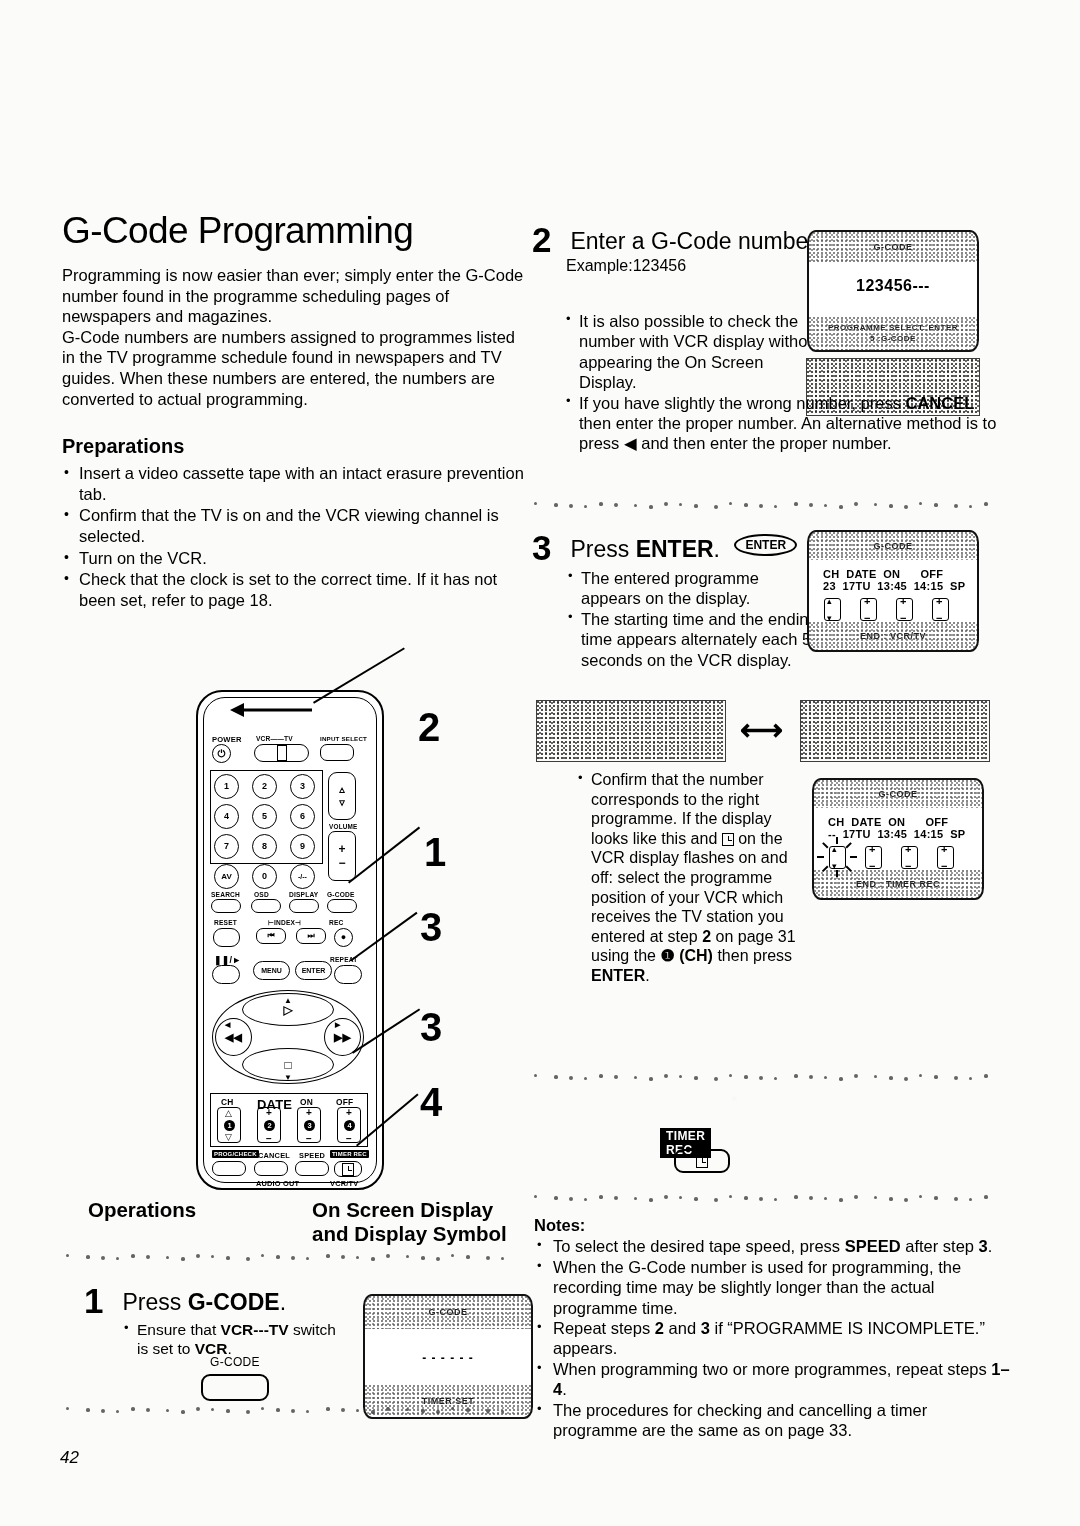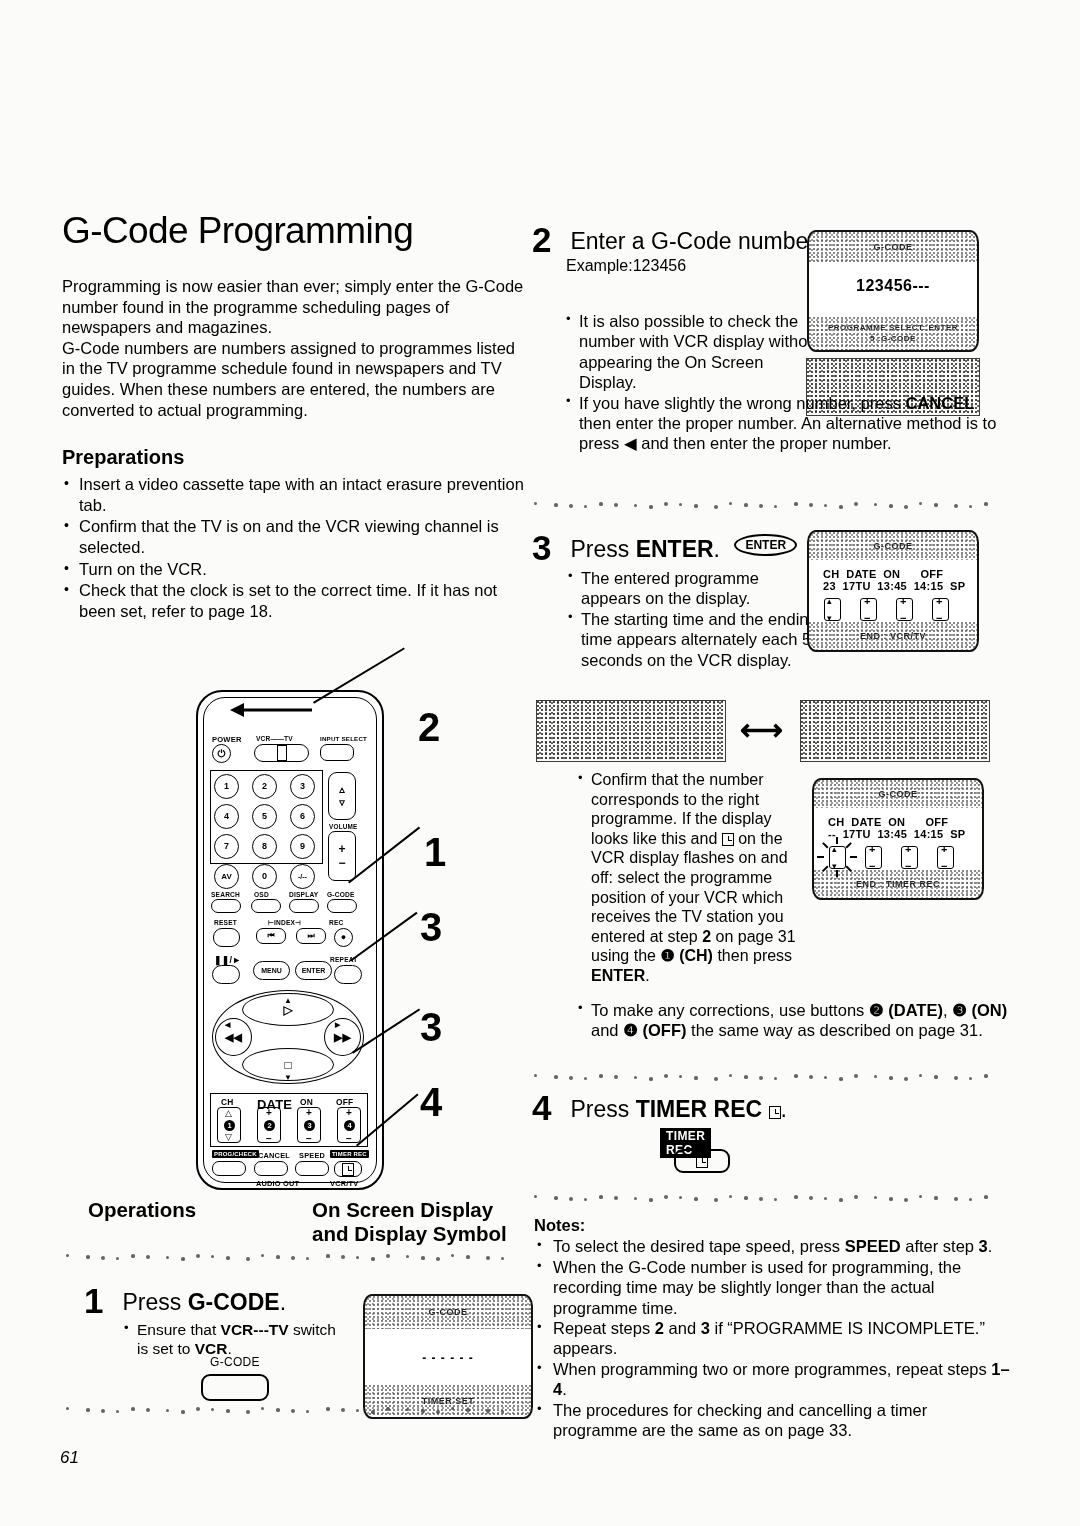--- a/index.html
+++ b/index.html
@@ -13,21 +13,21 @@
   
   .grain{position:absolute;inset:0;pointer-events:none;
     background:
       radial-gradient(circle at 12% 30%, rgba(0,0,0,.012) 0 2px, transparent 3px),
       radial-gradient(circle at 68% 72%, rgba(0,0,0,.012) 0 2px, transparent 3px),
       radial-gradient(circle at 40% 90%, rgba(0,0,0,.010) 0 2px, transparent 3px);}
 
   .col-left{position:absolute;left:62px;top:210px;width:470px;}
   .col-right{position:absolute;left:532px;top:222px;width:482px;}
 
-  h1.title{font-size:37px;font-weight:400;letter-spacing:-.6px;margin:0 0 24px 0;
+  h1.title{font-size:37px;font-weight:400;letter-spacing:-.6px;margin:0 0 13px 0;
            font-family:"Liberation Sans", sans-serif;}
   p.intro{font-size:16.5px;line-height:20.6px;margin:0;}
   h2.sub{font-size:20px;font-weight:bold;margin:26px 0 5px 0;}
   ul.prep{list-style:none;margin:0;padding:0;font-size:16.5px;line-height:20.6px;}
   ul.prep li{position:relative;padding-left:17px;margin-bottom:1px;}
   ul.prep li:before{content:"\2022";position:absolute;left:2px;top:-1px;font-size:14px;}
 
   .setnote{margin:22px 0 0 88px;font-size:16px;line-height:20px;}
   b{font-weight:bold;}
 
@@ -375,21 +375,21 @@
       <span style="left:318px;top:2px;width:4.4px;height:4.4px"></span>
       <span style="left:338px;top:3px;width:3px;height:3px"></span>
       <span style="left:353px;top:4px;width:3.7px;height:3.7px"></span>
       <span style="left:368px;top:5px;width:4.4px;height:4.4px"></span>
       <span style="left:383px;top:2px;width:3px;height:3px"></span>
       <span style="left:398px;top:3px;width:3.7px;height:3.7px"></span>
       <span style="left:418px;top:4px;width:4.4px;height:4.4px"></span>
       <span style="left:433px;top:5px;width:3px;height:3px"></span>
     </div>
 
-  <div class="pageno">61</div>
+  <div class="pageno">42</div>
 
   <div class="col-right">
 
     <div class="step">
       <span class="stepnum">2</span>
       <span class="stephead">Enter a G-Code number.</span>
       <div class="stepsub">Example:123456</div>
     </div>
     <ul class="bul" style="margin-top:36px;width:258px">
       <li>It is also possible to check the number with VCR display without appearing the On Screen Display.</li>
@@ -488,23 +488,20 @@
             <i style="transform:rotate(270deg)"></i>
             <i style="transform:rotate(315deg)"></i>
         </span>
         <span class="chsym"></span>
       </span><span class="pm"></span><span class="pm"></span><span class="pm"></span>
     </div>
     <div class="band bot" style="height:28px"></div>
     <div class="bandtxt" style="bottom:9px">END : TIMER REC</div>
   </div>
 
-  <ul class="bul" style="position:absolute;left:578px;top:1000px;width:430px;margin:0;font-size:16.5px;line-height:20.4px">
-    <li><span>To make any corrections, use buttons </span><b>❷ (DATE)</b><span>, </span><b>❸ (ON)</b><span> and </span><b>❹ (OFF)</b><span> the same way as described on page 31.</span></li>
-  </ul>
 
   <div class="sep" id="sepD" style="position:absolute;left:536px;top:1072px;width:474px">
       <span style="left:-2px;top:2px;width:3px;height:3px"></span>
       <span style="left:18px;top:3px;width:3.7px;height:3.7px"></span>
       <span style="left:33px;top:4px;width:4.4px;height:4.4px"></span>
       <span style="left:48px;top:5px;width:3px;height:3px"></span>
       <span style="left:63px;top:2px;width:3.7px;height:3.7px"></span>
       <span style="left:78px;top:3px;width:4.4px;height:4.4px"></span>
       <span style="left:98px;top:4px;width:3px;height:3px"></span>
       <span style="left:113px;top:5px;width:3.7px;height:3.7px"></span>
@@ -524,24 +521,20 @@
       <span style="left:338px;top:3px;width:3px;height:3px"></span>
       <span style="left:353px;top:4px;width:3.7px;height:3.7px"></span>
       <span style="left:368px;top:5px;width:4.4px;height:4.4px"></span>
       <span style="left:383px;top:2px;width:3px;height:3px"></span>
       <span style="left:398px;top:3px;width:3.7px;height:3.7px"></span>
       <span style="left:418px;top:4px;width:4.4px;height:4.4px"></span>
       <span style="left:433px;top:5px;width:3px;height:3px"></span>
       <span style="left:448px;top:2px;width:3.7px;height:3.7px"></span>
     </div>
 
-  <div style="position:absolute;left:532px;top:1090px;width:400px">
-    <span class="stepnum">4</span>
-    <span class="stephead"><span>Press </span><b>TIMER REC</b> <span class="clockglyph"></span><span>.</span></span>
-  </div>
   <div class="timerbtn" style="left:660px;top:1128px">
     <div class="cap" style="left:0;top:0">TIMER REC</div>
     <div class="pill" style="left:14px;top:21px">
         <span class="clockglyph"></span>
       </div>
   </div>
 
   <div class="sep" id="sepE" style="position:absolute;left:536px;top:1193px;width:474px">
       <span style="left:-2px;top:2px;width:3px;height:3px"></span>
       <span style="left:18px;top:3px;width:3.7px;height:3.7px"></span>

